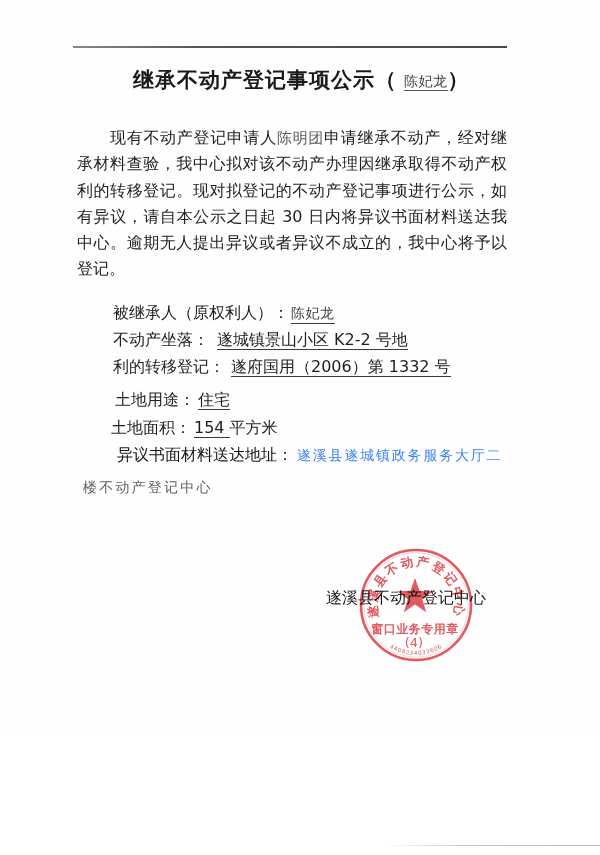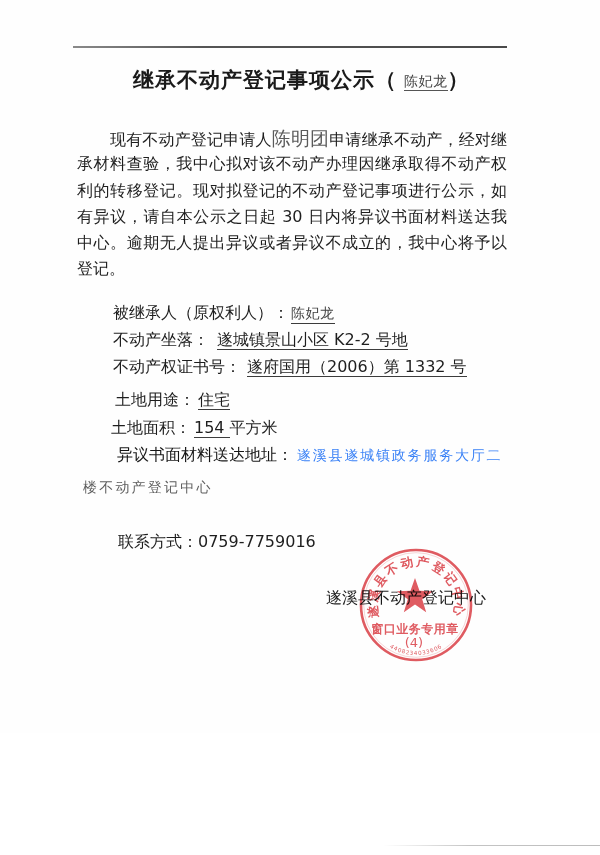--- a/index.html
+++ b/index.html
@@ -39,21 +39,21 @@
   .body-block {
     position: absolute; left: 77px; top: 125px; width: 430px;
     font-size: 16px;
   }
   .body-line {
     height: 26.3px; line-height: 26.3px;
     text-align: justify; text-align-last: justify;
   }
   .body-line.first { padding-left: 33px; }
   .body-line.last { text-align-last: left; }
-  .fill-light { color: #5a5a5a; font-size: 19px; }
+  .fill-light { color: #5a5a5a; font-size: 15px; }
 
   .field { font-size: 16px; line-height: 20px; height: 20px; }
   .uval {
     display: inline-block; line-height: 17px; border-bottom: 1px solid #3c3c3c;
     padding-bottom: 1px; vertical-align: baseline;
   }
   .uval.small { font-size: 14px; color: #444; letter-spacing: 0.5px; margin-left: 2px; }
   .uval.pad { padding-right: 5px; }
   .gray-val { color: #3b82f6; font-size: 14px; letter-spacing: 1.8px; margin-left: 4px; }
   .gray-cont { color: #5e5e5e; font-size: 14px; letter-spacing: 2.2px; }
@@ -81,31 +81,30 @@
     <div class="body-line">利的转移登记。现对拟登记的不动产登记事项进行公示，如</div>
     <div class="body-line">有异议，请自本公示之日起 30 日内将异议书面材料送达我</div>
     <div class="body-line">中心。逾期无人提出异议或者异议不成立的，我中心将予以</div>
     <div class="body-line last">登记。</div>
   </div>
 
   <div class="abs field" style="left:113px; top:303px;"><span>被继承人（原权利人）：</span><span class="uval small">陈妃龙</span></div>
 
   <div class="abs field" style="left:113px; top:330px;"><span>不动产坐落：</span><span class="uval" style="margin-left:8px;">遂城镇景山小区 K2-2 号地</span></div>
 
-  <div class="abs field" style="left:113px; top:357px;"><span>不动产权证书号：</span><span class="uval" style="margin-left:6px;">遂府国用（2006）第 1332 号</span></div>
+  <div class="abs field" style="left:113px; top:357px;"><span>利的转移登记：</span><span class="uval" style="margin-left:6px;">遂府国用（2006）第 1332 号</span></div>
 
   <div class="abs field" style="left:115px; top:390px;text-align:right;"><span>土地用途：</span><span class="uval" style="margin-left:3px;">住宅</span></div>
 
   <div class="abs field" style="left:111px; top:418px;"><span>土地面积：</span><span class="uval pad" style="margin-left:3px;">154</span><span>平方米</span></div>
 
   <div class="abs field" style="left:117px; top:445px;"><span class="label-strong">异议书面材料送达地址：</span><span class="gray-val">遂溪县遂城镇政务服务大厅二</span></div>
 
   <div class="abs field gray-cont" style="left:83px; top:477px;">楼不动产登记中心</div>
 
-  <div class="abs field" style="left:118px; top:532px;"><span>联系方式：</span><span>0759-7759016</span></div>
 
   <div class="abs sig" style="left:326px; top:588px;">遂溪县不动产登记中心</div>
 
   <svg class="seal" viewBox="0 0 116 116">
     <defs>
       <path id="sealArcTop" d="M 24.23 77.5 A 39 39 0 1 1 91.77 77.5"></path>
       <path id="sealArcBottom" d="M 29.32 98.96 A 50 50 0 0 0 86.68 98.96"></path>
     </defs>
     <circle cx="58" cy="58" r="55" fill="none" stroke="#d9363e" stroke-width="2.6"></circle>
     <circle cx="58" cy="58" r="52.3" fill="none" stroke="#d9363e" stroke-width="0.5" opacity="0.5"></circle>

